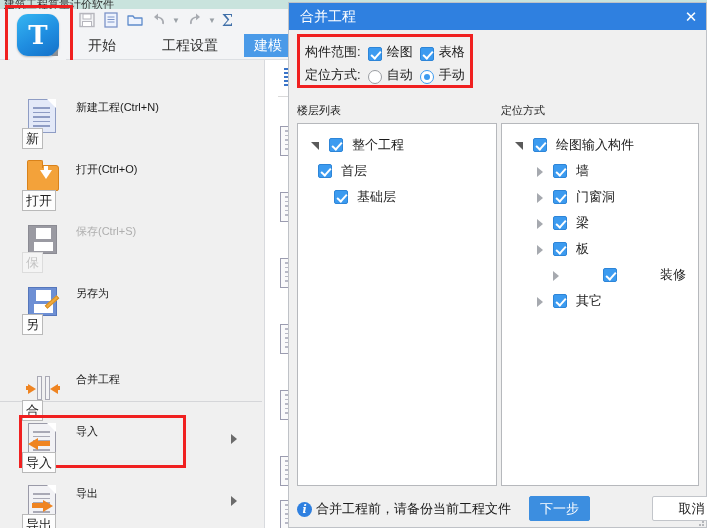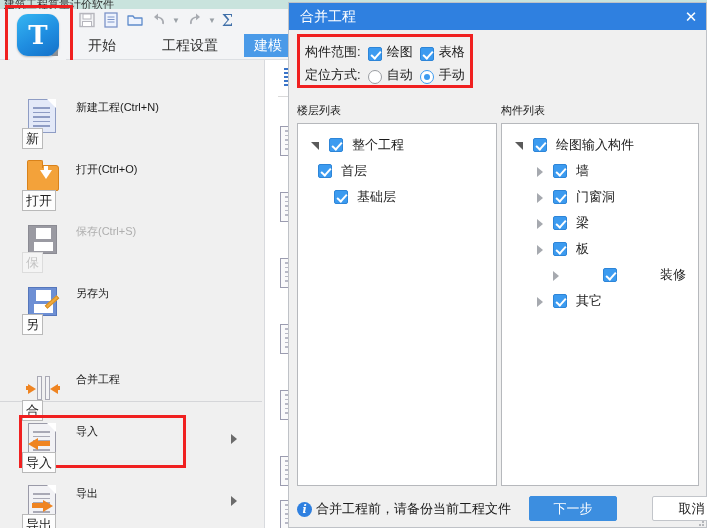--- a/index.html
+++ b/index.html
@@ -533,21 +533,21 @@
       <div class="tree-row" style="top:34px; padding-left:20px;">
         <span class="cb" style="margin-left:0"></span>
         <span class="tree-lab">首层</span>
       </div>
       <div class="tree-row" style="top:60px; padding-left:36px;">
         <span class="cb" style="margin-left:0"></span>
         <span class="tree-lab">基础层</span>
       </div>
     </div>
 
-    <div class="panel-head" style="left:212px; top:100px;">构件列表</div>
+    <div class="panel-head" style="left:212px; top:100px;">定位方式</div>
     <div class="tree-panel" style="left:212px; top:120px; width:198px; height:363px;">
       <div class="tree-row" style="top:8px; padding-left:12px;">
         <span class="exp open"></span>
         <span class="cb"></span>
         <span class="tree-lab">绘图输入构件</span>
       </div>
       <div class="tree-row" style="top:34px; padding-left:32px;">
         <span class="exp closed"></span>
         <span class="cb"></span>
         <span class="tree-lab">墙</span>
@@ -576,21 +576,21 @@
         <span class="exp closed"></span>
         <span class="cb"></span>
         <span class="tree-lab">其它</span>
       </div>
     </div>
 
     <div class="note">
       <span class="info-ic">i</span>
       <span class="note-txt">合并工程前，请备份当前工程文件</span>
     </div>
-    <div class="btn primary" style="left:240px; width:88px;">下一步</div>
+    <div class="btn primary" style="left:240px; width:61px;">下一步</div>
     <div class="btn secondary" style="left:327px; width:79px;margin-left:36px;">取消</div>
 
     <div class="resize-grip">
       <i style="right:0;bottom:0"></i>
         <i style="right:3px;bottom:0"></i>
         <i style="right:0;bottom:3px"></i>
     </div>
   </div>
 
 </div>

